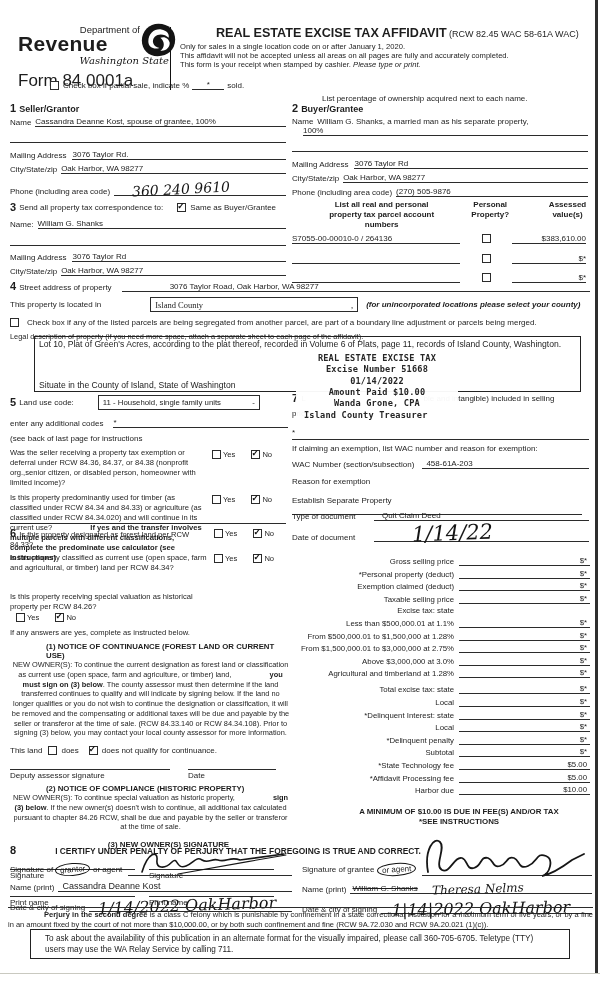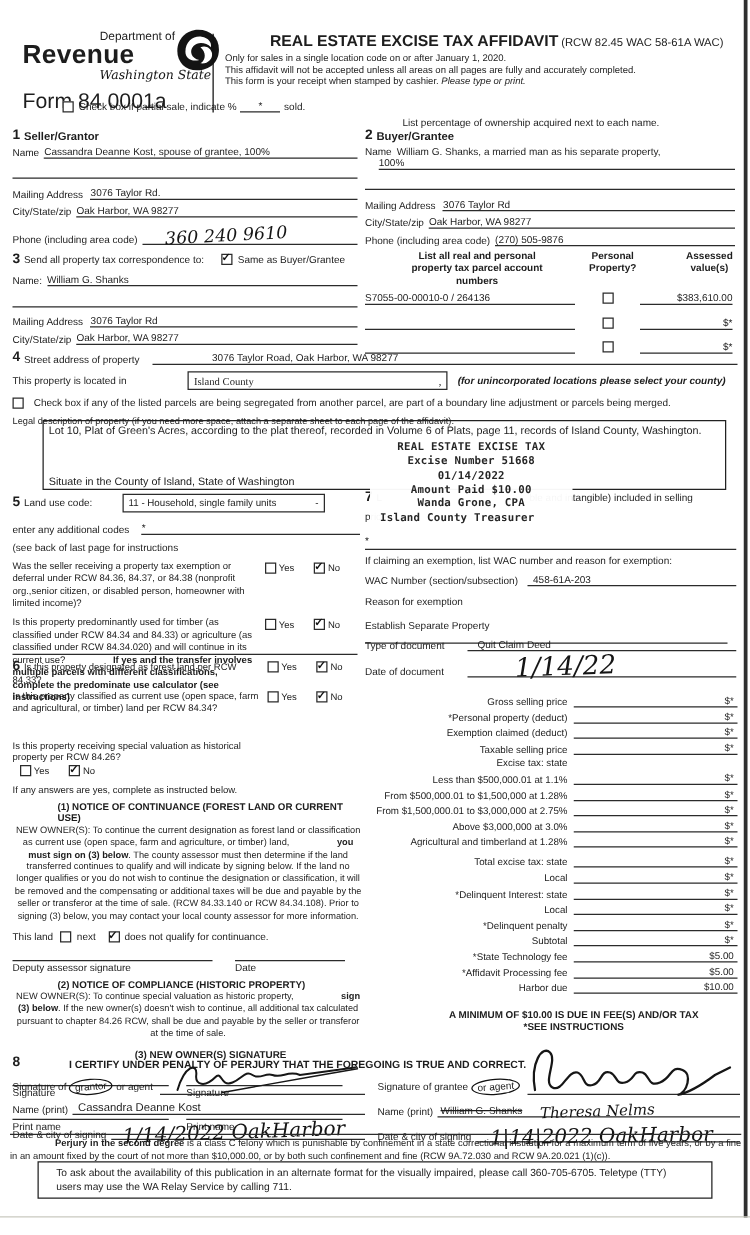--- a/index.html
+++ b/index.html
@@ -307,21 +307,21 @@
       </div>
     </div>
     <div class="q" style="margin-top:6px;">If any answers are yes, complete as instructed below.</div>
     <div class="b" style="margin-top:4px;font-size:7.8px;">(1) NOTICE OF CONTINUANCE (FOREST LAND OR CURRENT USE)</div>
     <div class="p">
       <span>NEW OWNER(S):  To continue the current designation as forest land or classification as current use (open space, farm and agriculture, or timber) land, </span><span class="b">you must sign on (3) below</span><span>.  The county assessor must then determine if the land transferred continues to qualify and will indicate by signing below. If the land no longer qualifies or you do not wish to continue the designation or classification, it will be removed and the compensating or additional taxes will be due and payable by the seller or transferor at the time of sale. (RCW 84.33.140 or RCW 84.34.108).  Prior to signing (3) below, you may contact your local county assessor for more information.</span>
     </div>
     <div class="row" style="margin-top:8px;align-items:center;">
       <span>This land</span>
       <span class="cb" style="margin-left:6px;"></span>
-      <span style="margin-left:4px;">next</span>
+      <span style="margin-left:4px;">does</span>
       <span class="cb ck" style="margin-left:10px;"></span>
       <span style="margin-left:4px;">does not qualify for continuance.</span>
     </div>
     <div class="row" style="margin-top:14px;">
       <div style="width:160px;border-top:1px solid #2b2b2b;padding-top:1px;">Deputy assessor signature</div>
       <div style="width:88px;border-top:1px solid #2b2b2b;padding-top:1px;margin-left:18px;">Date</div>
     </div>
     <div class="b" style="margin-top:4px;font-size:7.8px;">(2) NOTICE OF COMPLIANCE (HISTORIC PROPERTY)</div>
     <div class="p">
       <span>NEW OWNER(S):  To continue special valuation as historic property, </span><span class="b">sign (3) below</span><span>.  If the new owner(s) doesn't wish to continue, all additional tax calculated pursuant to chapter 84.26 RCW, shall be due and payable by the seller or transferor at the time of sale.</span>

